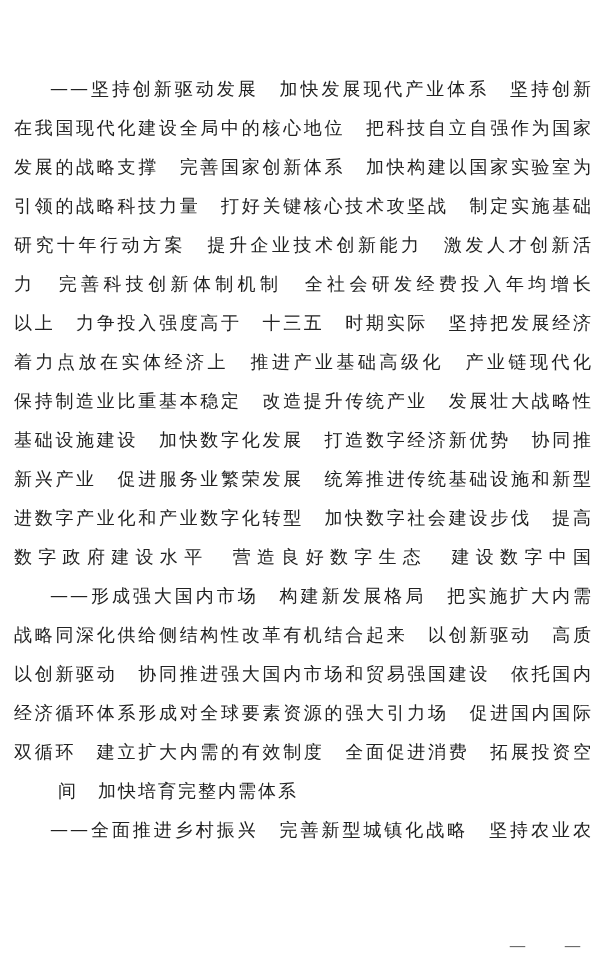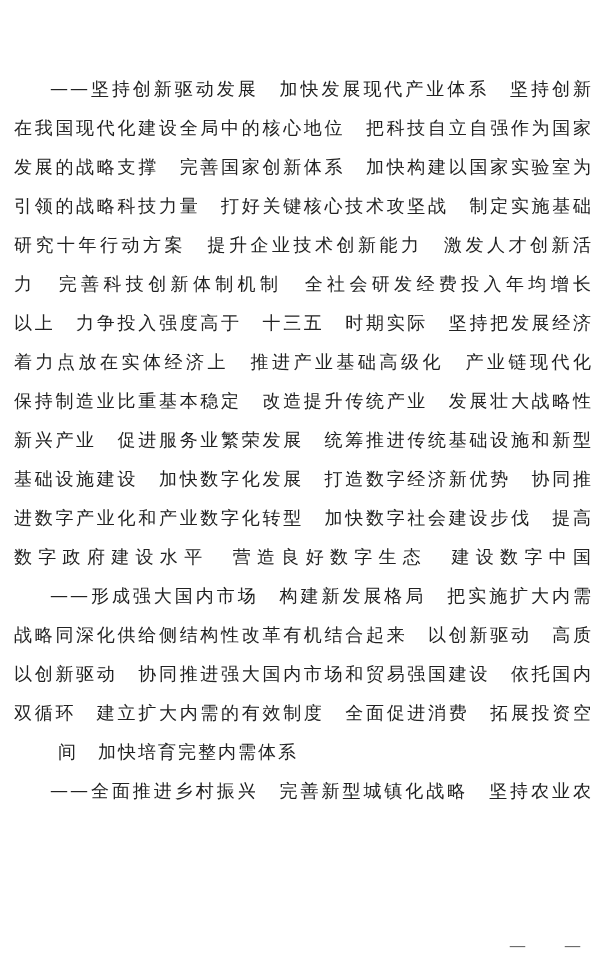--- a/index.html
+++ b/index.html
@@ -60,27 +60,28 @@
   <div class="content">
       <div class="line indent">——坚持创新驱动发展　加快发展现代产业体系　坚持创新</div>
       <div class="line">在我国现代化建设全局中的核心地位　把科技自立自强作为国家</div>
       <div class="line">发展的战略支撑　完善国家创新体系　加快构建以国家实验室为</div>
       <div class="line">引领的战略科技力量　打好关键核心技术攻坚战　制定实施基础</div>
       <div class="line">研究十年行动方案　提升企业技术创新能力　激发人才创新活</div>
       <div class="line">力　完善科技创新体制机制　全社会研发经费投入年均增长</div>
       <div class="line">以上　力争投入强度高于　十三五　时期实际　坚持把发展经济</div>
       <div class="line">着力点放在实体经济上　推进产业基础高级化　产业链现代化</div>
       <div class="line">保持制造业比重基本稳定　改造提升传统产业　发展壮大战略性</div>
+      <div class="line">基础设施建设　加快数字化发展　打造数字经济新优势　协同推</div>
       <div class="line">新兴产业　促进服务业繁荣发展　统筹推进传统基础设施和新型</div>
-      <div class="line">基础设施建设　加快数字化发展　打造数字经济新优势　协同推</div>
       <div class="line">进数字产业化和产业数字化转型　加快数字社会建设步伐　提高</div>
       <div class="line">数字政府建设水平　营造良好数字生态　建设数字中国</div>
       <div class="line indent">——形成强大国内市场　构建新发展格局　把实施扩大内需</div>
       <div class="line">战略同深化供给侧结构性改革有机结合起来　以创新驱动　高质</div>
       <div class="line">以创新驱动　协同推进强大国内市场和贸易强国建设　依托国内</div>
+      <div class="line">经济循环体系形成对全球要素资源的强大引力场　促进国内国际</div>
       <div class="line">双循环　建立扩大内需的有效制度　全面促进消费　拓展投资空</div>
       <div class="line no-justify">间　加快培育完整内需体系</div>
       <div class="line indent">——全面推进乡村振兴　完善新型城镇化战略　坚持农业农</div>
     </div>
   <div class="footer">
     <span>—</span>
     <span>—</span>
   </div>
 </div>
 

